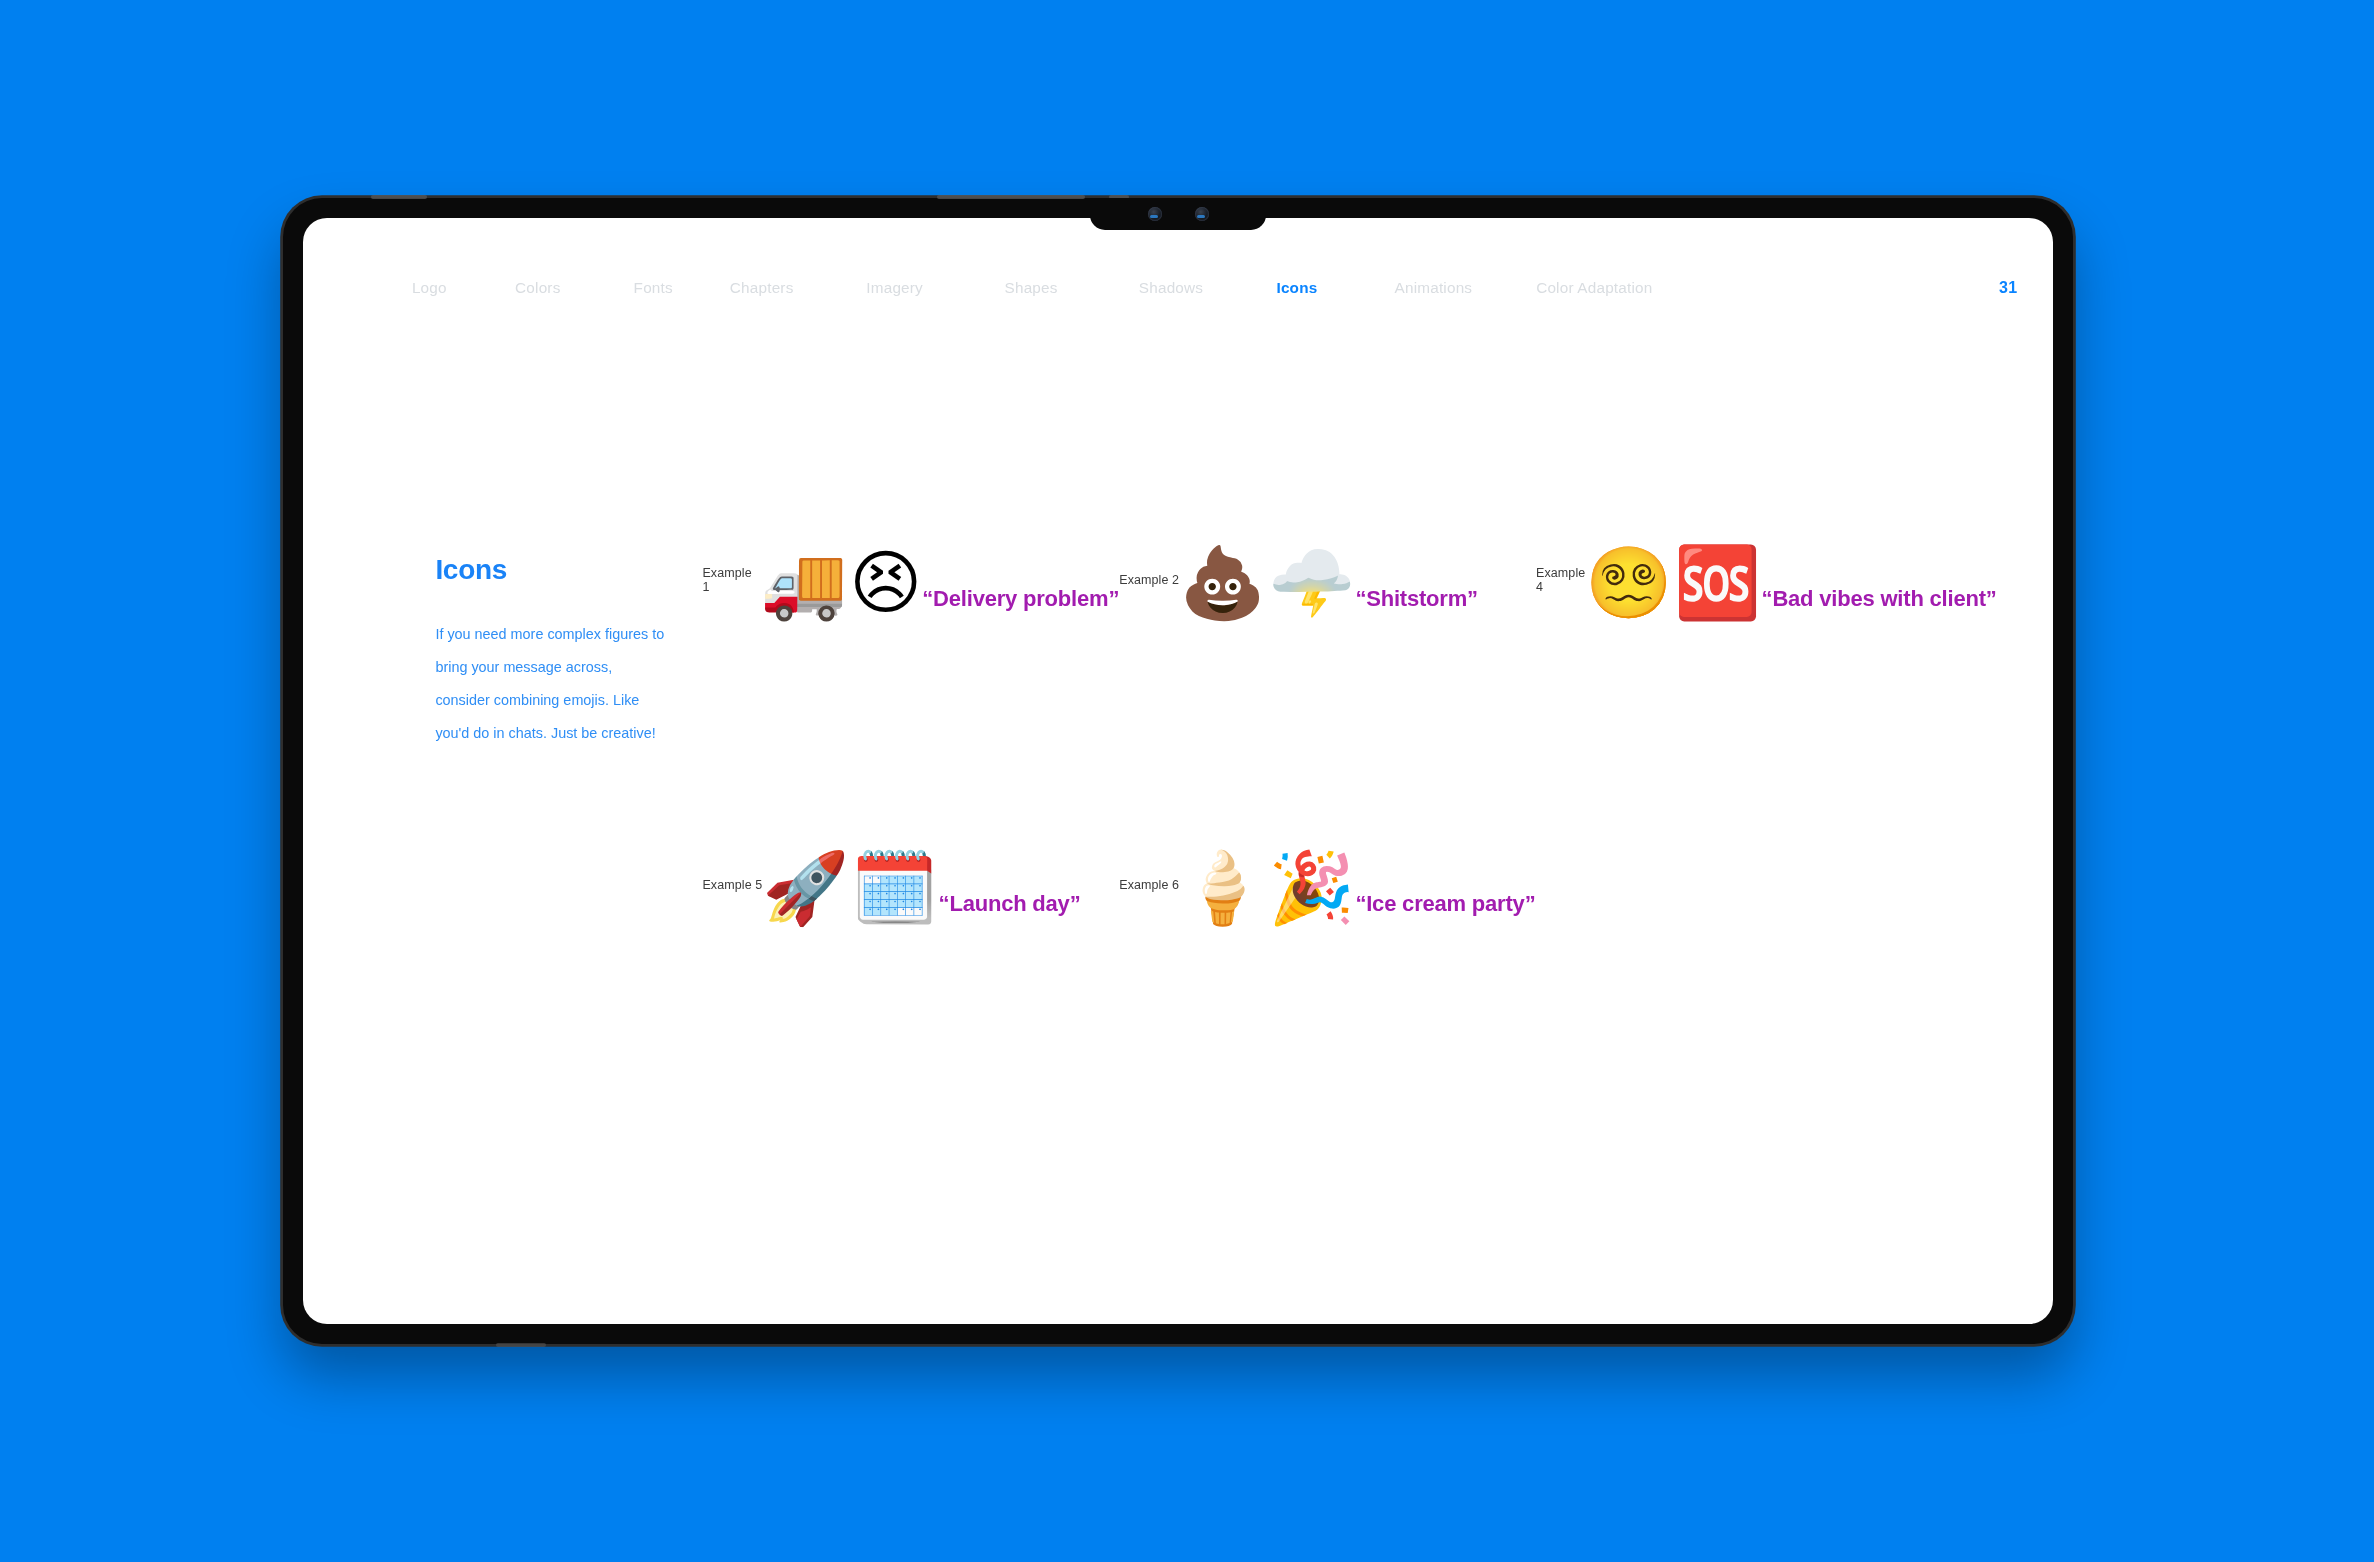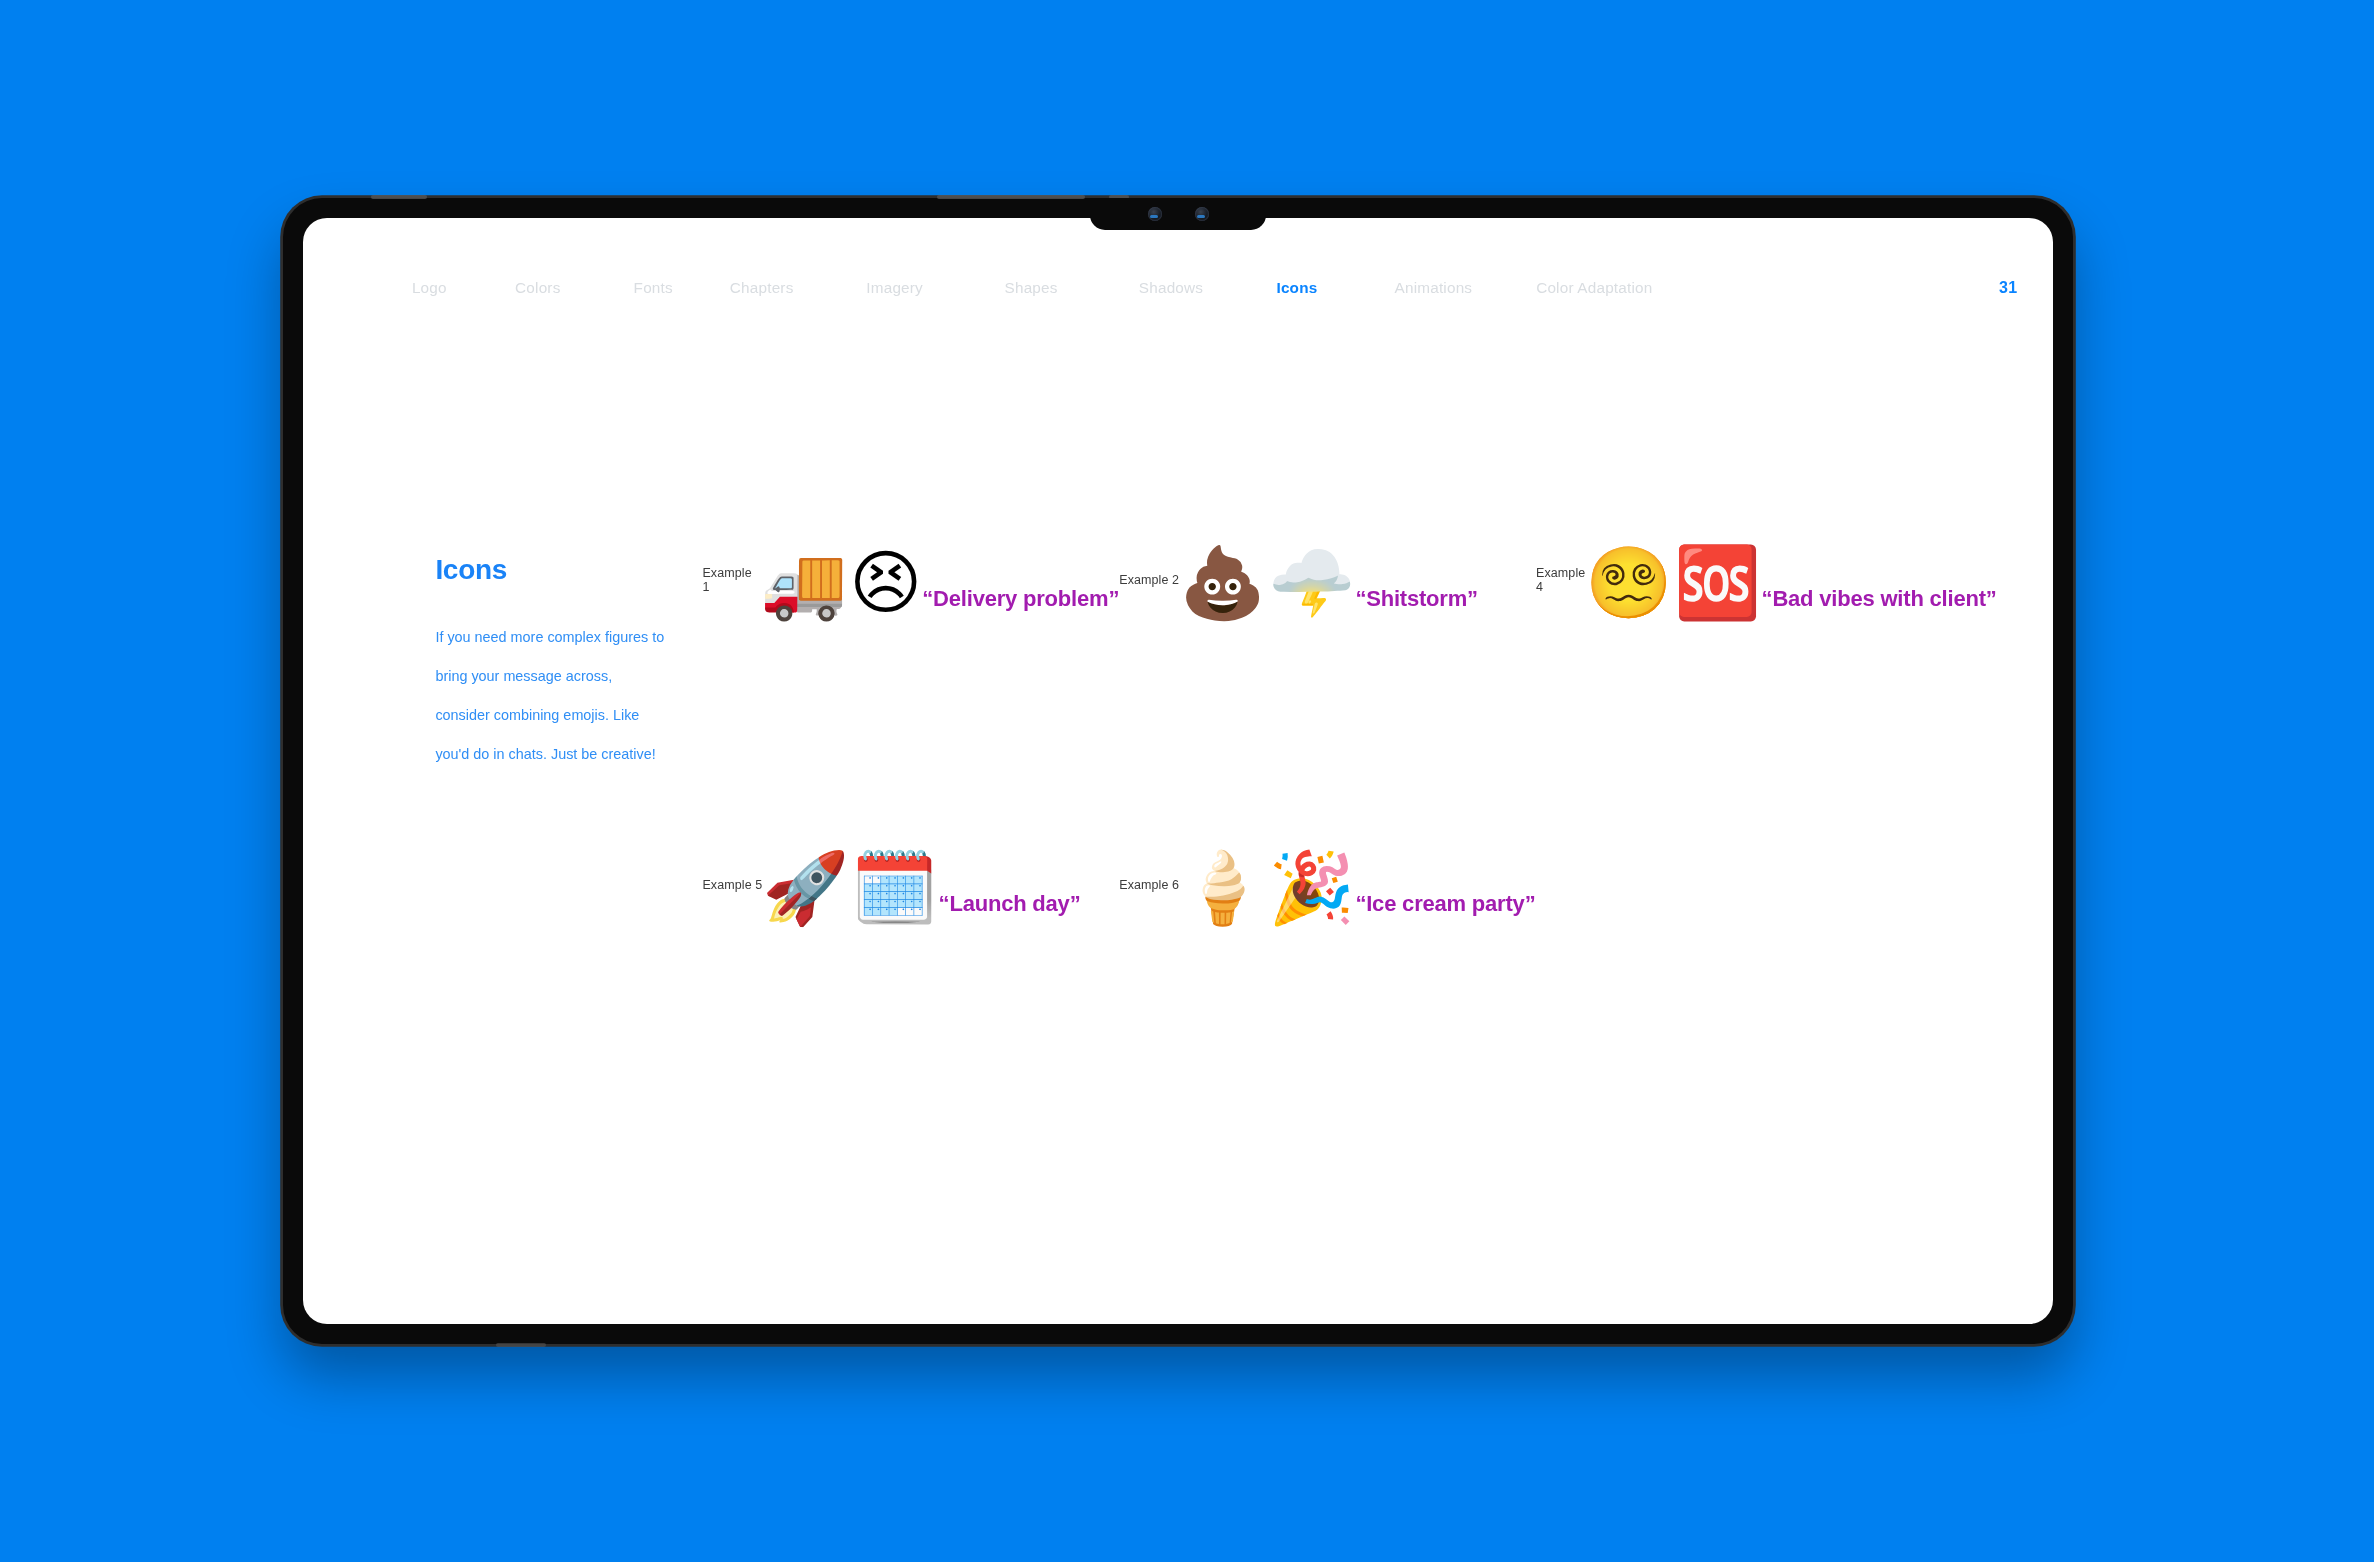--- a/index.html
+++ b/index.html
@@ -104,21 +104,21 @@
   #intro-title{
     font-size:28px;
     font-weight:700;
     color:#1a83f7;
     letter-spacing:-0.3px;
     margin-bottom:32px;
     font-family:"Liberation Sans", sans-serif;
   }
   #intro-body{
     font-size:14.4px;
-    line-height:39px;
+    line-height:33px;
     color:#2f8ef5;
     font-family:"Liberation Sans", sans-serif;
     font-weight:400;
   }
 
   
   #examples-grid{
     position:absolute;
     left:399px; right:56px; top:176px;
     display:grid;

